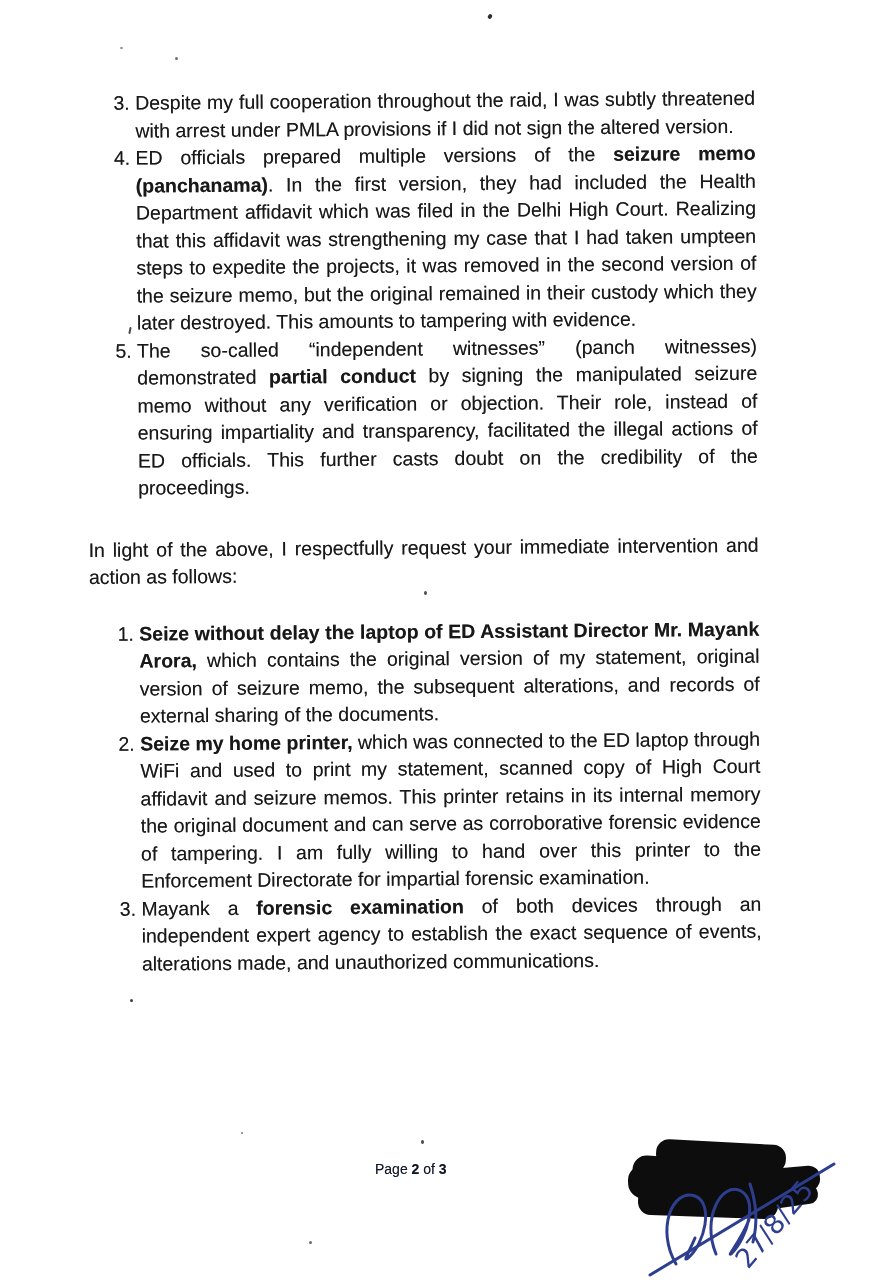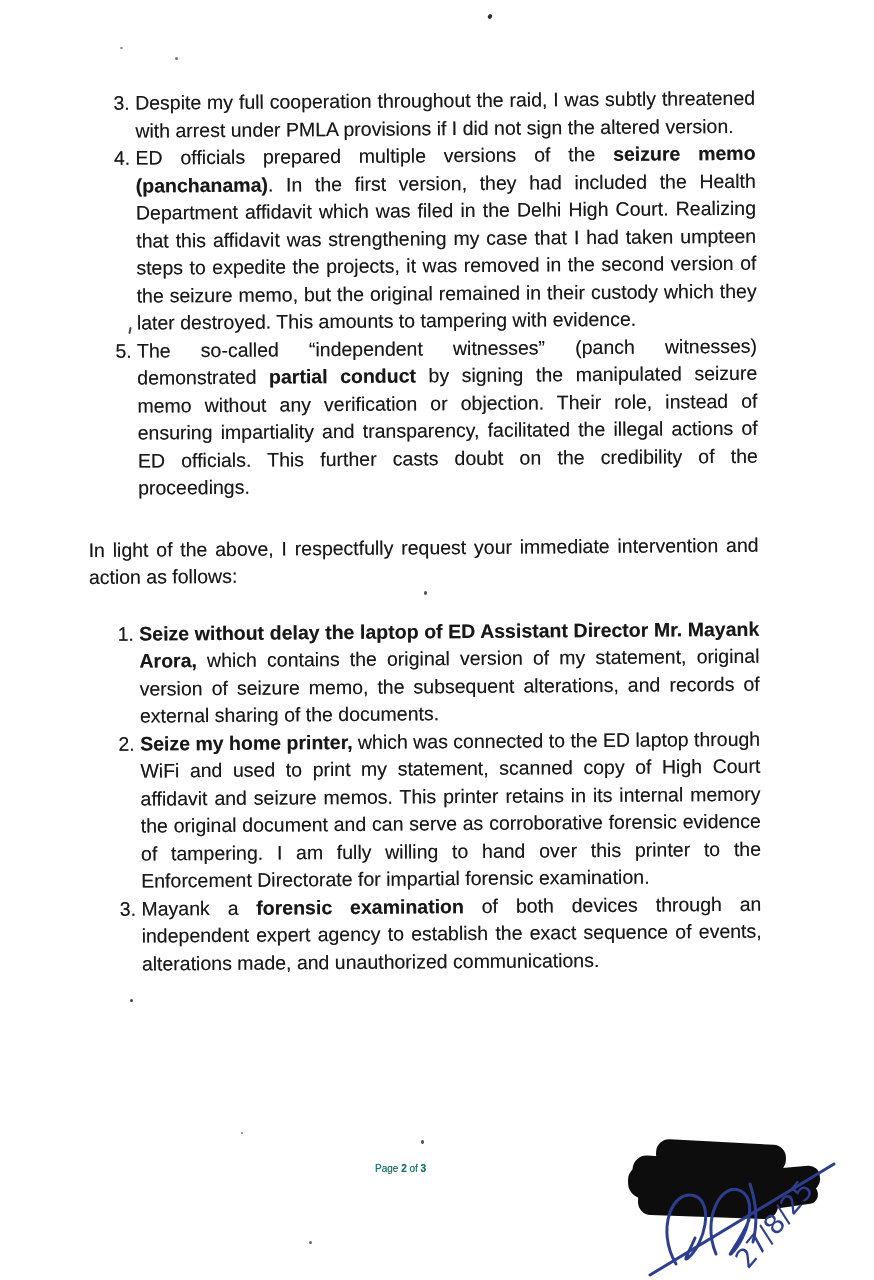--- a/index.html
+++ b/index.html
@@ -27,23 +27,23 @@
   }
   ol.doc-list { margin: 0; padding: 0 0 0 50px; }
   ol.doc-list li { margin: 0; padding: 0; }
   .b { font-weight: 700; }
   .para { margin: 34px 0 0 0; }
   ol.lower { margin-top: 29px; }
   .footer {
     position: absolute;
     left: 375px;
     top: 1160px;
-    font-size: 10px;
+    font-size: 14px;
     line-height: 18px;
-    color: #0f766e;
+    color: #0f172a;
     text-shadow: 0 0 0.4px rgba(20,20,20,0.5);
   }
   .sig {
     position: absolute;
     left: 598px;
     top: 1126px;
     width: 270px;
     height: 152px;
   }
   .speck { position: absolute; background: #555; border-radius: 50%; }

